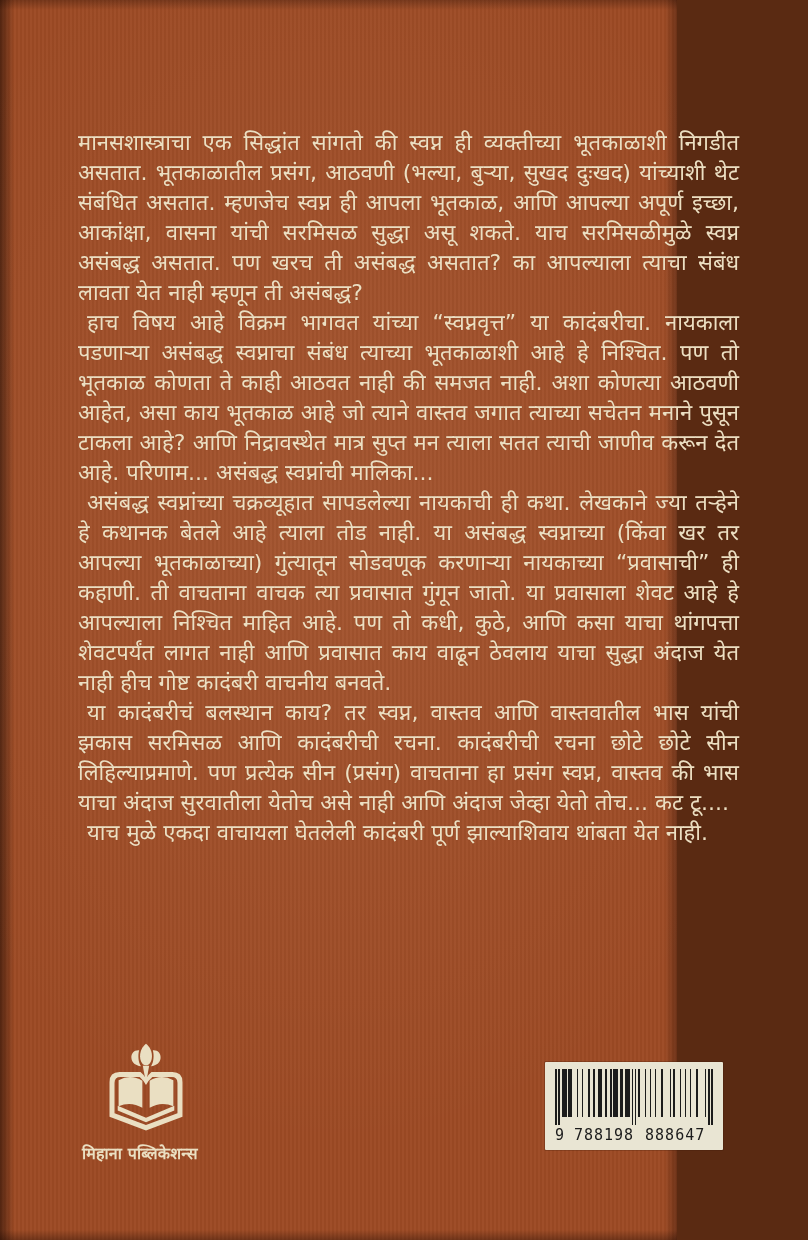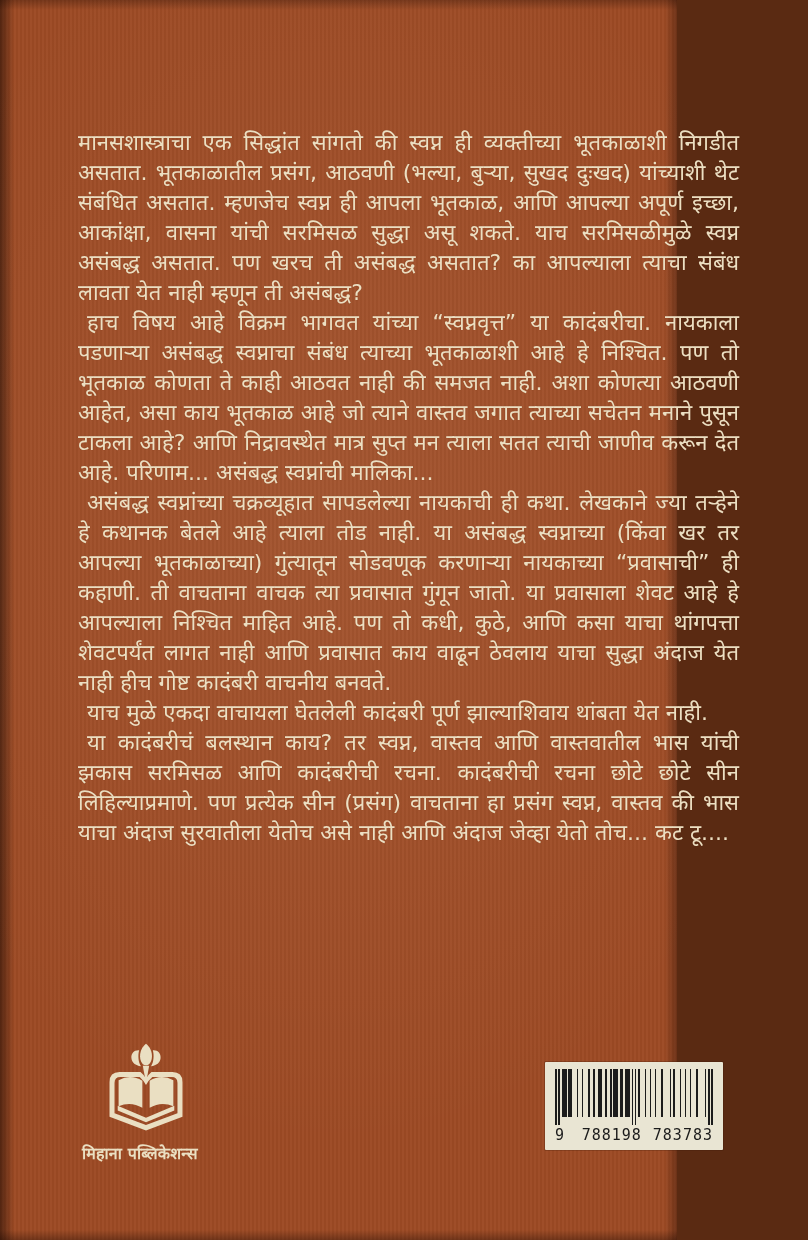--- a/index.html
+++ b/index.html
@@ -45,35 +45,35 @@
     padding: 7px 10px 3px; border-radius: 1px;
     box-shadow: 0 0 0 1px rgba(60,25,8,0.25);
   }
   .barcode-box svg { display: block; width: 100%; height: 56px; }
   .barcode-digits {
     display: flex; justify-content: space-between; align-items: baseline;
     margin-top: 1px;
     font-family: "DejaVu Sans Mono", monospace;
     font-size: 15px; color: #1b1b1b; letter-spacing: 1px;
   }
-  .barcode-digits span { display: inline-block; text-align: right; }
+  .barcode-digits span { display: inline-block; text-align: left; }
   .barcode-digits .d0 { flex: 0 0 10%; text-align: left; }
   .barcode-digits .d1, .barcode-digits .d2 { flex: 0 0 43%; }
 </style>
 </head>
 <body>
 
 <div class="cover">
 
   <div class="blurb">
     <p class="first">मानसशास्त्राचा एक सिद्धांत सांगतो की स्वप्न ही व्यक्तीच्या भूतकाळाशी निगडीत असतात. भूतकाळातील प्रसंग, आठवणी (भल्या, बुऱ्या, सुखद दुःखद) यांच्याशी थेट संबंधित असतात. म्हणजेच स्वप्न ही आपला भूतकाळ, आणि आपल्या अपूर्ण इच्छा, आकांक्षा, वासना यांची सरमिसळ सुद्धा असू शकते. याच सरमिसळीमुळे स्वप्न असंबद्ध असतात. पण खरच ती असंबद्ध असतात? का आपल्याला त्याचा संबंध लावता येत नाही म्हणून ती असंबद्ध?</p>
     <p>हाच विषय आहे विक्रम भागवत यांच्या “स्वप्नवृत्त” या कादंबरीचा. नायकाला पडणाऱ्या असंबद्ध स्वप्नाचा संबंध त्याच्या भूतकाळाशी आहे हे निश्चित. पण तो भूतकाळ कोणता ते काही आठवत नाही की समजत नाही. अशा कोणत्या आठवणी आहेत, असा काय भूतकाळ आहे जो त्याने वास्तव जगात त्याच्या सचेतन मनाने पुसून टाकला आहे? आणि निद्रावस्थेत मात्र सुप्त मन त्याला सतत त्याची जाणीव करून देत आहे. परिणाम... असंबद्ध स्वप्नांची मालिका...</p>
     <p>असंबद्ध स्वप्नांच्या चक्रव्यूहात सापडलेल्या नायकाची ही कथा. लेखकाने ज्या तऱ्हेने हे कथानक बेतले आहे त्याला तोड नाही. या असंबद्ध स्वप्नाच्या (किंवा खर तर आपल्या भूतकाळाच्या) गुंत्यातून सोडवणूक करणाऱ्या नायकाच्या “प्रवासाची” ही कहाणी. ती वाचताना वाचक त्या प्रवासात गुंगून जातो. या प्रवासाला शेवट आहे हे आपल्याला निश्चित माहित आहे. पण तो कधी, कुठे, आणि कसा याचा थांगपत्ता शेवटपर्यंत लागत नाही आणि प्रवासात काय वाढून ठेवलाय याचा सुद्धा अंदाज येत नाही हीच गोष्ट कादंबरी वाचनीय बनवते.</p>
+    <p>या कादंबरीचं बलस्थान काय? तर स्वप्न, वास्तव आणि वास्तवातील भास यांची झकास सरमिसळ आणि कादंबरीची रचना. कादंबरीची रचना छोटे छोटे सीन लिहिल्याप्रमाणे. पण प्रत्येक सीन (प्रसंग) वाचताना हा प्रसंग स्वप्न, वास्तव की भास याचा अंदाज सुरवातीला येतोच असे नाही आणि अंदाज जेव्हा येतो तोच... कट टू....</p>
     <p>याच मुळे एकदा वाचायला घेतलेली कादंबरी पूर्ण झाल्याशिवाय थांबता येत नाही.</p>
-    <p>या कादंबरीचं बलस्थान काय? तर स्वप्न, वास्तव आणि वास्तवातील भास यांची झकास सरमिसळ आणि कादंबरीची रचना. कादंबरीची रचना छोटे छोटे सीन लिहिल्याप्रमाणे. पण प्रत्येक सीन (प्रसंग) वाचताना हा प्रसंग स्वप्न, वास्तव की भास याचा अंदाज सुरवातीला येतोच असे नाही आणि अंदाज जेव्हा येतो तोच... कट टू....</p>
   </div>
 
   <div class="publisher">
     <svg viewBox="0 0 100 114" width="92" height="104" aria-hidden="true">
       <g fill="#eadfc2">
 
         <path d="M50,2 C45.5,5.5 43.5,10.5 43.5,15.5 C43.5,21.5 46.5,25.5 50,25.5 C53.5,25.5 56.5,21.5 56.5,15.5 C56.5,10.5 54.5,5.5 50,2 Z"></path>
 
         <path d="M42.5,9 C37,8.5 33.5,12.5 34,17.5 C34.5,22.5 38.5,26 44.5,26.5 C41.5,22 41,14.5 42.5,9 Z"></path>
         <path d="M57.5,9 C63,8.5 66.5,12.5 66,17.5 C65.5,22.5 61.5,26 55.5,26.5 C58.5,22 59,14.5 57.5,9 Z"></path>
@@ -129,17 +129,17 @@
         <rect x="78" y="0" width="1" height="55"></rect>
         <rect x="81" y="0" width="1" height="55"></rect>
         <rect x="85" y="0" width="1" height="55"></rect>
         <rect x="90" y="0" width="1" height="55"></rect>
         <rect x="92" y="0" width="1" height="64"></rect>
         <rect x="94" y="0" width="1" height="64"></rect>
       </svg>
     <div class="barcode-digits">
       <span class="d0">9</span>
       <span class="d1">788198</span>
-      <span class="d2">783783</span>
+      <span class="d2">888647</span>
     </div>
   </div>
 
 </div>
 
 </body></html>

